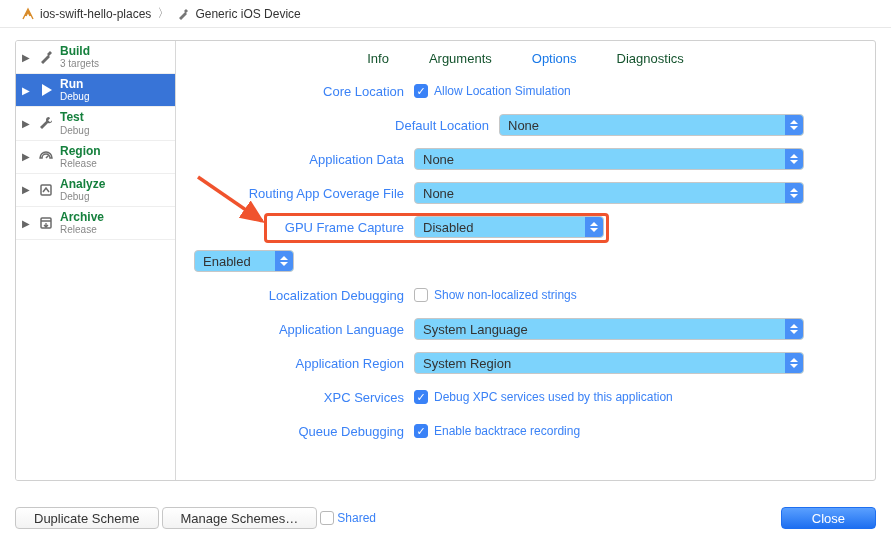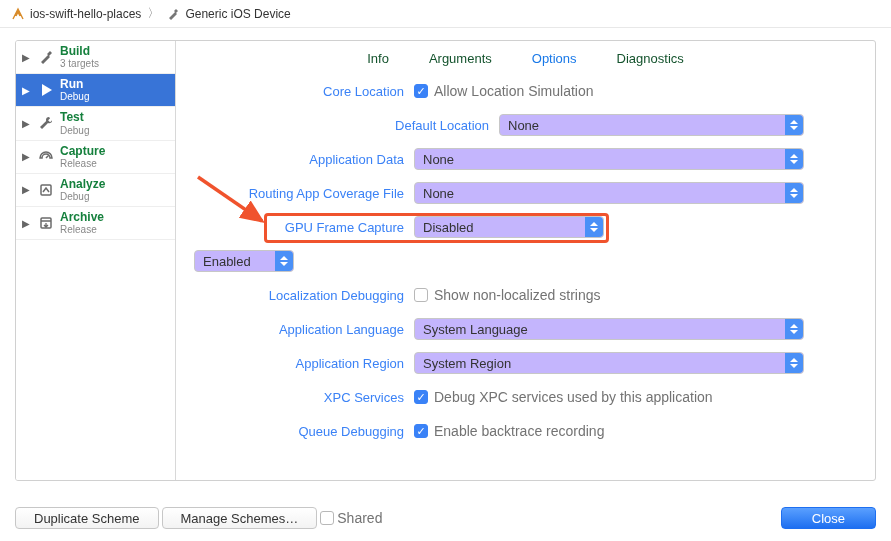--- a/index.html
+++ b/index.html
@@ -1,20 +1,20 @@
 <!DOCTYPE html>
 <html><head>
 <meta charset="utf-8">
 <style>
   * { box-sizing: border-box; margin: 0; padding: 0; font-family: -apple-system, "Helvetica Neue", Arial, sans-serif; }
   body { background: #fff; font-size: 13px; color: #333; }
   .window { width: 891px; height: 541px; position: relative; }
 
   
-  .breadcrumb { height: 28px; display: flex; align-items: center; padding: 0 10px; gap: 4px; font-size: 12px; color: #333; border-bottom: 1px solid #e8e8e8; }
+  .breadcrumb { height: 28px; display: flex; align-items: center; padding: 0 20px; gap: 4px; font-size: 12px; color: #333; border-bottom: 1px solid #e8e8e8; }
   .breadcrumb .chev { color: #777; margin: 0 2px; }
   .crumb-icon { display:inline-flex; width:16px; height:16px; align-items:center; justify-content:center; }
 
   
   .panel { position: absolute; top: 40px; left: 15px; right: 15px; bottom: 60px; border: 1px solid #d0d0d0; border-radius: 3px; display: flex; overflow: hidden; background:#fff;}
   .sidebar { width: 160px; border-right: 1px solid #d8d8d8; background: #fff; }
   .sb-item { display:flex; align-items:center; gap:4px; padding:4px 6px; border-bottom:1px solid #eee; cursor:default; }
   .sb-item .arrow { font-size:10px; color:#666; width:10px; }
   .sb-item .ico { width:20px; height:20px; display:flex; align-items:center; justify-content:center; color:#555;}
   .sb-item .txts { display:flex; flex-direction:column; line-height:1.1;}
@@ -25,32 +25,32 @@
 
   .content { flex:1; position:relative; }
   .tabs { display:flex; justify-content:center; gap:40px; padding:10px 0 14px; }
   .tab { font-size:13px; color:#14532d; cursor:default; }
   .tab.active { color:#1878e8; }
 
   .form { padding:0 18px 10px 18px; }
   .row { display:flex; align-items:center; margin-bottom:12px; min-height:22px; }
   .row .lbl { width: 220px; text-align:right; padding-right:10px; color:#3b82f6; font-size:13px;}
   .row .field { flex:1; display:flex; align-items:center; gap:6px;}
-  .mac-select { position:relative; display:inline-flex; align-items:center; height:22px; border:1px solid #c7c7c7; border-radius:4px; background:#c4b5fd; font-size:13px; padding:0 22px 0 8px; min-width:100px; }
+  .mac-select { position:relative; display:inline-flex; align-items:center; height:22px; border:1px solid #c7c7c7; border-radius:4px; background:#7dd3fc; font-size:13px; padding:0 22px 0 8px; min-width:100px; }
   .mac-select .caps { position:absolute; right:0; top:0; bottom:0; width:18px; background:#4a90f7; border-radius:0 4px 4px 0; display:flex; align-items:center; justify-content:center;}
   .mac-select .caps::before { content:""; border-left:4px solid transparent; border-right:4px solid transparent; border-bottom:4px solid #fff; position:absolute; top:5px;}
   .mac-select .caps::after { content:""; border-left:4px solid transparent; border-right:4px solid transparent; border-top:4px solid #fff; position:absolute; bottom:5px;}
   .wfull { width: 390px; }
   .wmed { width: 190px; padding-left: 8px; }
   .wsmall { width: 96px; }
 
   .checkbox { width:14px; height:14px; border:1px solid #b8b8b8; border-radius:3px; display:inline-flex; align-items:center; justify-content:center; background:#fff; }
   .checkbox.checked { background:#3a82f7; border-color:#3a82f7; }
   .checkbox.checked::after { content:"✓"; color:#fff; font-size:11px; line-height:1;}
-  .cb-label { font-size:14px; color:#737373; }
+  .cb-label { font-size:12px; color:#3b82f6; }
 
   
   .hl-box { position:absolute; border:3px solid #f0532d; border-radius:4px; pointer-events:none; }
   .hl-arrow { position:absolute; pointer-events:none; }
 
   
   .bottombar { position:absolute; left:15px; right:15px; bottom:12px; display:flex; align-items:center; gap:3px;}
   .mac-btn { height:22px; padding:0 18px; border:1px solid #c7c7c7; border-radius:4px; background:linear-gradient(#fff,#f3f3f3); font-size:13px; color:#333; display:inline-flex; align-items:center; cursor:default;}
   .mac-btn.primary { background:linear-gradient(#5aa0ff,#1e6ff0); border-color:#1e6ff0; color:#fff; padding:0 30px;}
   .spacer { flex:1; }
@@ -115,21 +115,21 @@
           </span>
     </div>
     <div class="sb-item">
       <span class="arrow">▶</span>
       <span class="ico">
             <svg width="16" height="16" viewBox="0 0 16 16">
               <path d="M8 3a6 6 0 0 0-6 6h2a4 4 0 1 1 8 0h2a6 6 0 0 0-6-6zM8 9l3-3" fill="none" stroke="#6b6b6b" stroke-width="1.5"></path>
             </svg>
           </span>
       <span class="txts">
-            <span class="t1">Capture</span>
+            <span class="t1">Region</span>
             <span class="t2">Release</span>
           </span>
     </div>
     <div class="sb-item">
       <span class="arrow">▶</span>
       <span class="ico">
             <svg width="16" height="16" viewBox="0 0 16 16">
               <rect x="3" y="3" width="10" height="10" rx="1" fill="none" stroke="#6b6b6b" stroke-width="1.5"></rect>
               <path d="M5 10 L8 6 L11 10" fill="none" stroke="#6b6b6b" stroke-width="1.5"></path>
             </svg>

